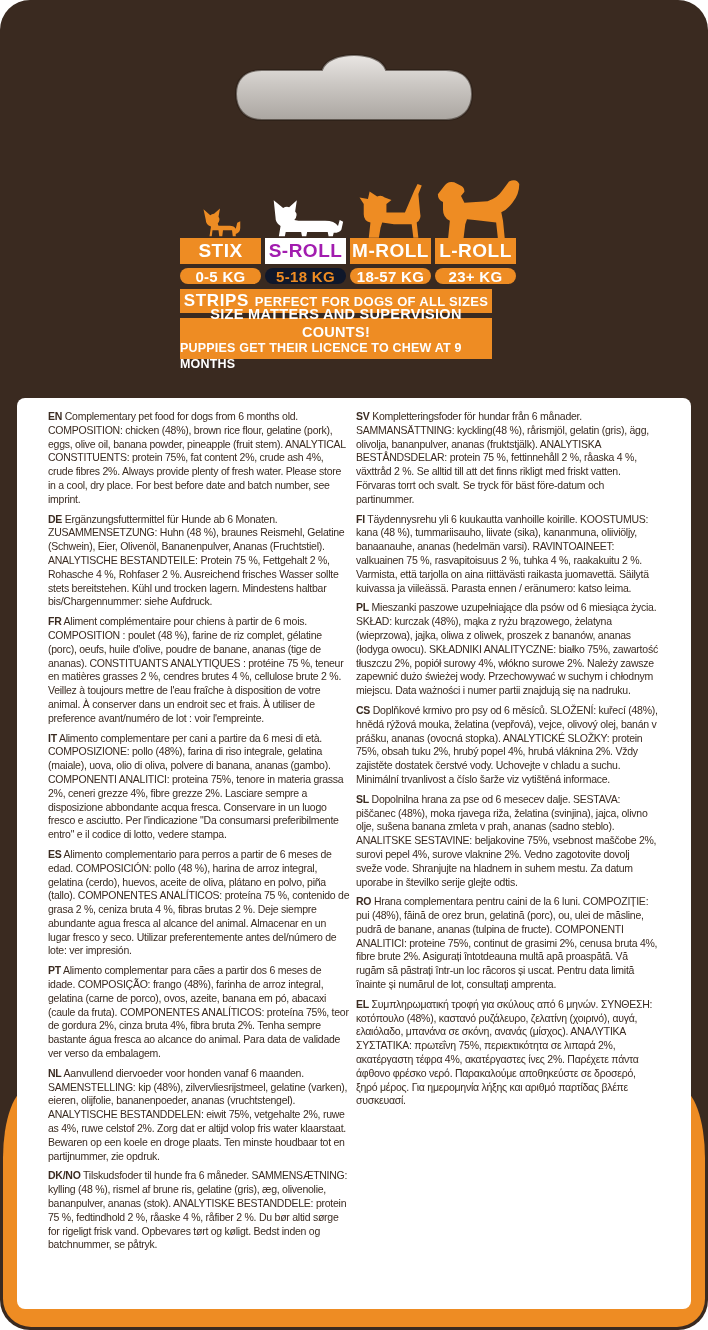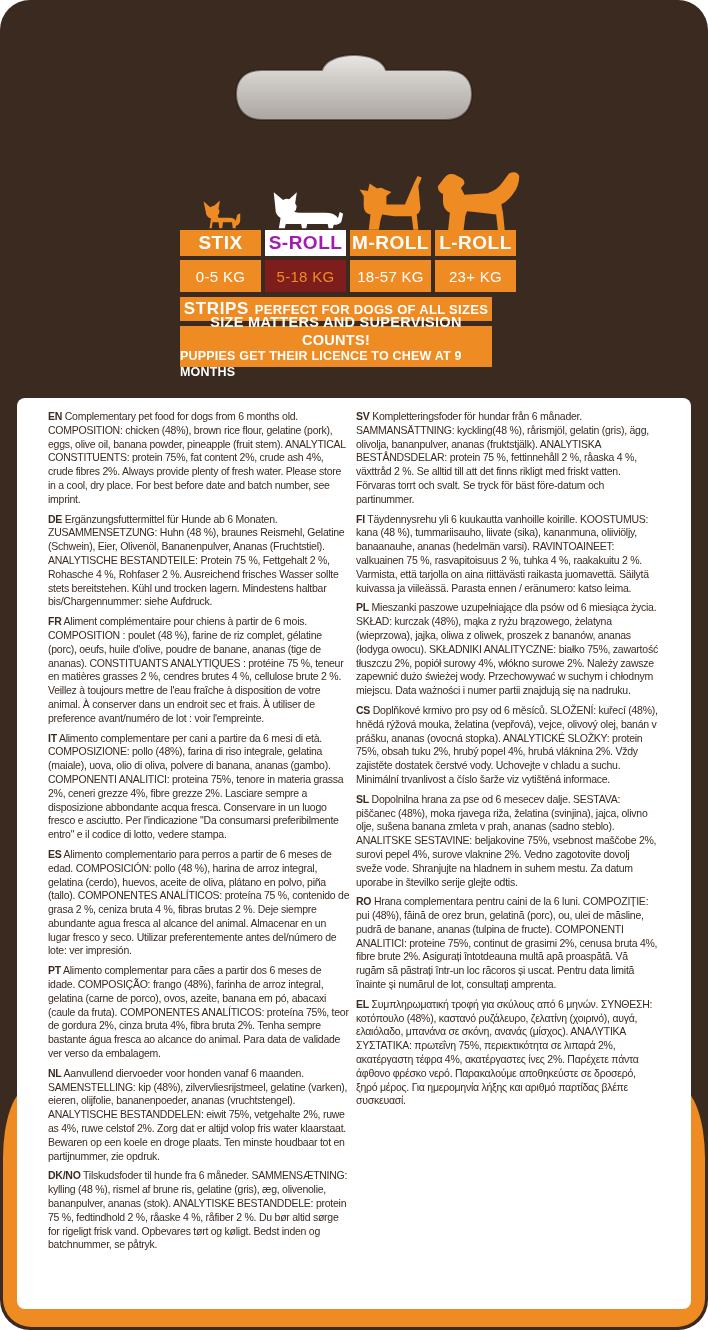--- a/index.html
+++ b/index.html
@@ -5,30 +5,30 @@
   html,body{margin:0;padding:0;background:#ffffff;}
   body{font-family:"Liberation Sans",sans-serif;}
   .stage{position:relative;width:708px;height:1330px;background:#ffffff;overflow:hidden;}
   .card{position:absolute;left:0;top:0;width:708px;height:1330px;background:#3a2a20;border-radius:30px;}
   .orange-base{position:absolute;left:3px;right:3px;top:1088px;bottom:3px;background:#ee8c23;
     border-radius:26px 26px 28px 28px / 70px 70px 28px 28px;}
   .hang-slot{position:absolute;left:232px;top:42px;}
   .panel{position:absolute;left:17px;top:398px;width:674px;height:911px;background:#ffffff;border-radius:8px;}
 
   
-  .size-table{position:absolute;left:180px;top:168px;width:336px;}
+  .size-table{position:absolute;left:180px;top:176px;width:336px;}
   .dog-row{position:relative;height:62px;}
   .dog{position:absolute;bottom:0;}
   .cells{display:flex;gap:4px;margin-top:0;}
   .cell{flex:1;display:flex;align-items:center;justify-content:center;}
   .name-cell{height:26px;background:#ee8c23;color:#ffffff;font-weight:bold;font-size:19px;letter-spacing:.5px;}
   .name-cell.hl{background:#ffffff;color:#a21caf;}
   .weight-row{margin-top:4px;}
-  .weight-cell{height:32px;background:#ee8c23;color:#ffffff;font-weight:normal;font-size:15px;letter-spacing:.3px;}
-  .weight-cell.hl{background:#7f1d1d;color:#ee8c23;text-align:right;}
+  .weight-cell{height:16px;background:#ee8c23;color:#ffffff;font-weight:bold;font-size:15px;letter-spacing:.3px;border-radius:9px;}
+  .weight-cell.hl{background:#0f172a;color:#ee8c23;text-align:right;}
   .banner{width:312px;background:#ee8c23;color:#ffffff;display:flex;align-items:center;justify-content:center;}
   .strips-banner{margin-top:5px;height:24px;gap:6px;}
   .strips-label{font-weight:bold;font-size:17px;letter-spacing:.6px;}
   .strips-text{font-weight:bold;font-size:13px;letter-spacing:.3px;}
   .notice-banner{margin-top:5px;height:41px;flex-direction:column;line-height:1.25;}
   .notice-1{font-weight:bold;font-size:14.5px;letter-spacing:.3px;text-align:center;}
   .notice-2{font-weight:bold;font-size:12.5px;letter-spacing:.2px;}
 
   
   .columns{position:absolute;left:48px;top:410px;width:622px;display:flex;gap:6px;}

